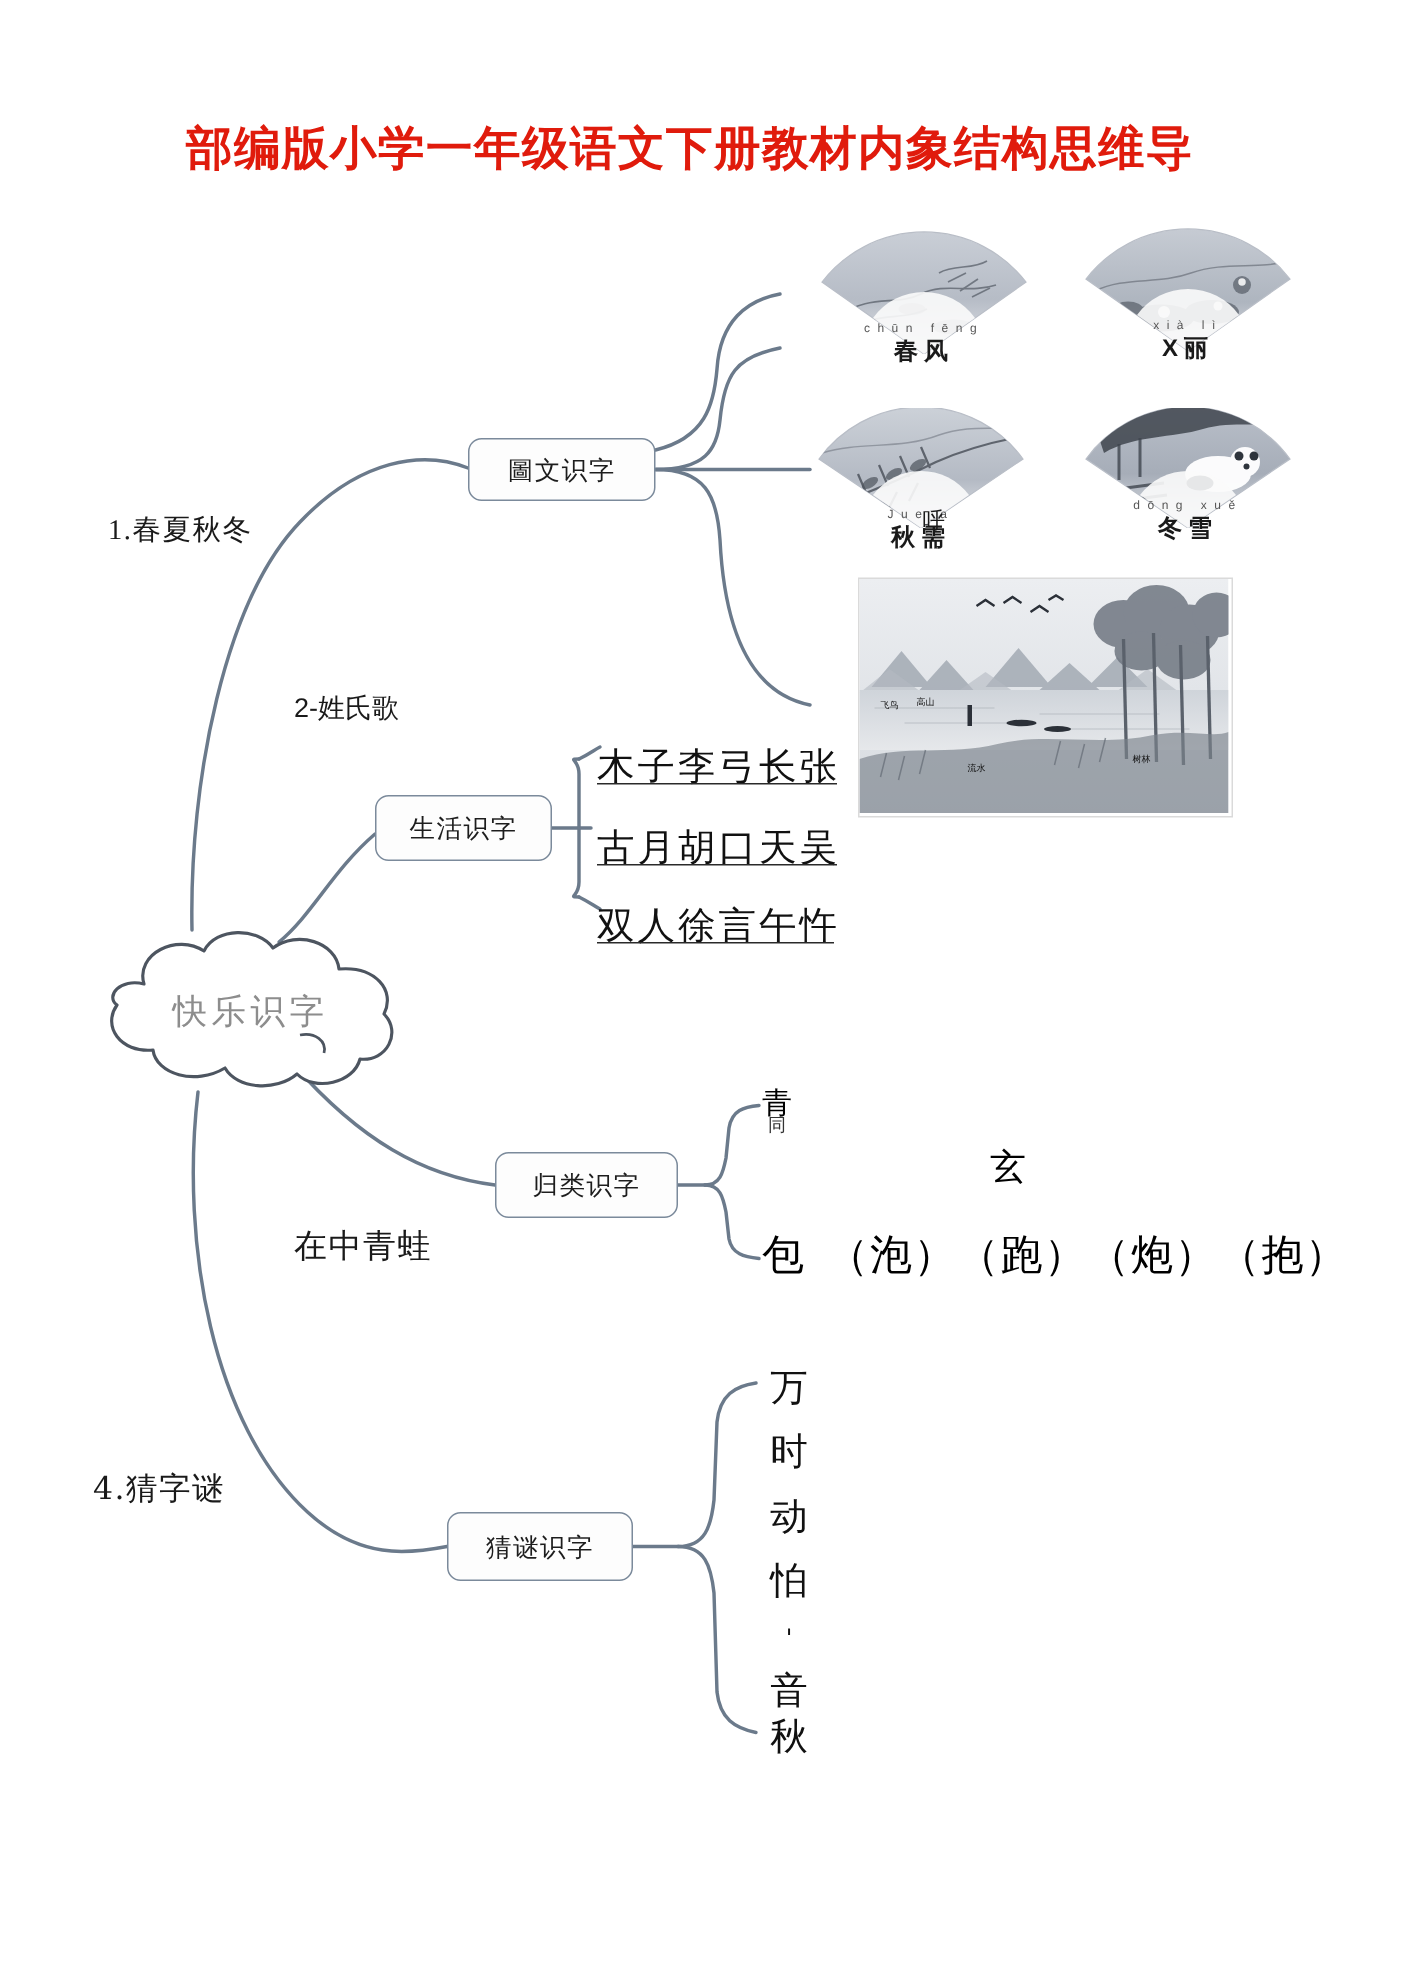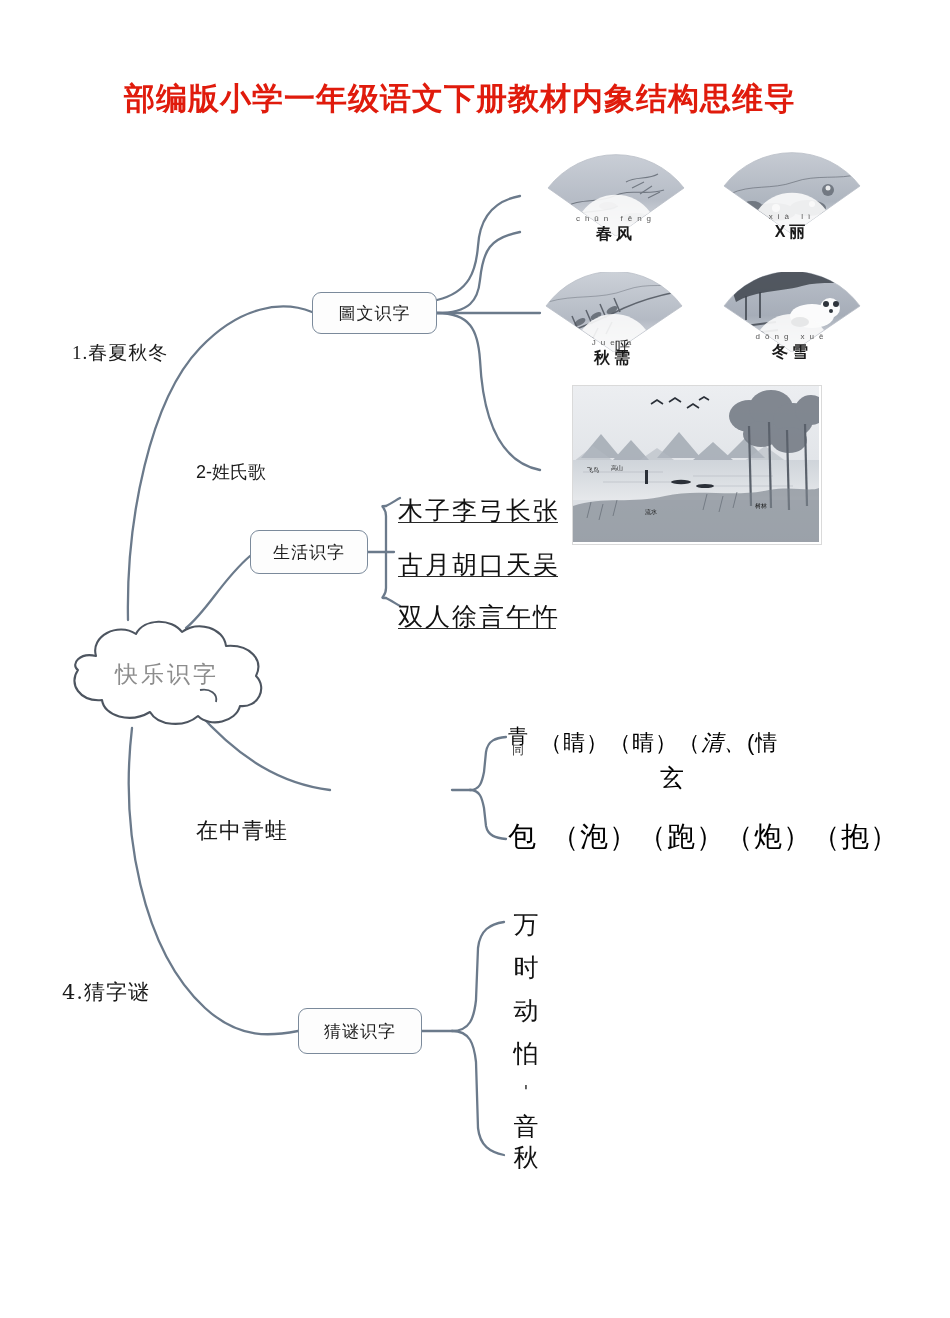--- a/index.html
+++ b/index.html
@@ -279,20 +279,23 @@
   </div>
 
   <div class="node" id="node-tuwen">
     <span>圖文识字</span>
   </div>
 
   <div class="node" id="node-shenghuo">
     <span>生活识字</span>
   </div>
 
+  <div class="node" id="node-guilei">
+    <span>归类识字</span>
+  </div>
 
   <div class="node" id="node-caimi">
     <span>猜谜识字</span>
   </div>
 
   <div class="annot" id="annot-1">1.春夏秋冬</div>
   <div class="annot" id="annot-2">2-姓氏歌</div>
   <div class="annot" id="annot-3">在中青蛙</div>
   <div class="annot" id="annot-4">4.猜字谜</div>
 
@@ -308,23 +311,20 @@
 
   <div class="leaf" id="leaf-xing-3">
     <span>双人徐言午忤</span>
   </div>
   <div class="leaf-rule" id="rule-xing-3"></div>
 
   <div id="leaf-qing">
     <span class="head">
       <span class="big">青</span>
       <span class="sm">同</span>
-    </span>
-    <span class="body">
-      <span>（睛）（晴）（</span><span class="ital">清、</span><span>(情</span>
     </span>
   </div>
   <div id="leaf-xuan">玄</div>
 
   <div id="leaf-bao">
     <span class="b1">包</span><span>（泡）（跑）（炮）（抱）</span>
   </div>
 
   <div id="leaf-riddle">
     <span>万</span>

